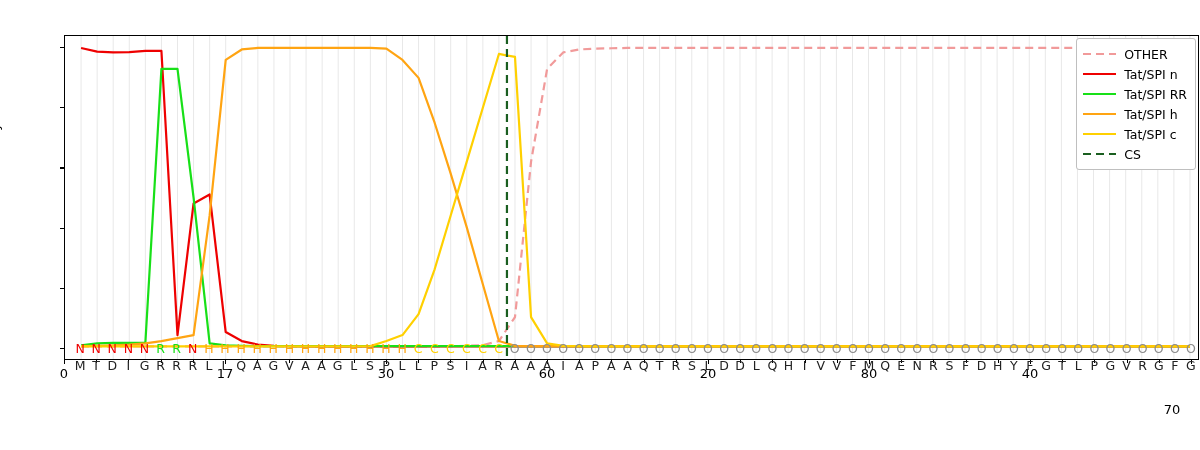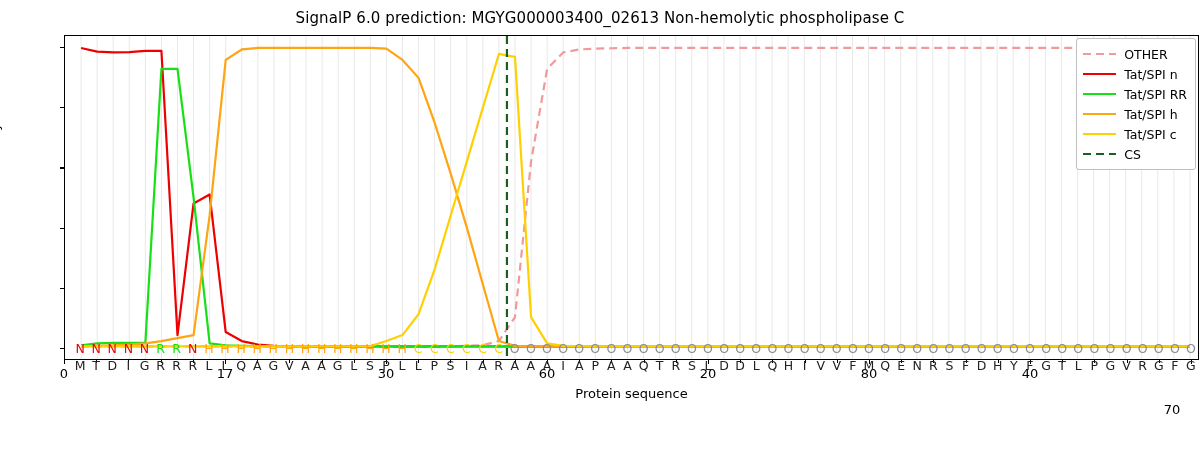--- a/index.html
+++ b/index.html
@@ -64,21 +64,20 @@
   .legline i{
     position:absolute;left:0;top:-1px;width:33px;height:2.3px;display:block;
   }
   .legtext{font-size:12.5px;color:#000;white-space:nowrap;}
 </style>
 </head>
 <body>
 
 <div id="fig">
 
-  <div id="title">SignalP 6.0 prediction: MGYG000003400_02613 Non-hemolytic phospholipase C</div>
 
   <div id="plot">
     <svg id="grid" viewBox="0 0 1135 325" preserveAspectRatio="none">
         <line x1="16.099290780141843" x2="16.099290780141843" y1="0" y2="325" stroke="#e8e8e8" stroke-width="1" vector-effect="non-scaling-stroke"></line>
         <line x1="32.198581560283685" x2="32.198581560283685" y1="0" y2="325" stroke="#e8e8e8" stroke-width="1" vector-effect="non-scaling-stroke"></line>
         <line x1="48.29787234042553" x2="48.29787234042553" y1="0" y2="325" stroke="#e8e8e8" stroke-width="1" vector-effect="non-scaling-stroke"></line>
         <line x1="64.39716312056737" x2="64.39716312056737" y1="0" y2="325" stroke="#e8e8e8" stroke-width="1" vector-effect="non-scaling-stroke"></line>
         <line x1="80.49645390070923" x2="80.49645390070923" y1="0" y2="325" stroke="#e8e8e8" stroke-width="1" vector-effect="non-scaling-stroke"></line>
         <line x1="96.59574468085106" x2="96.59574468085106" y1="0" y2="325" stroke="#e8e8e8" stroke-width="1" vector-effect="non-scaling-stroke"></line>
         <line x1="112.69503546099291" x2="112.69503546099291" y1="0" y2="325" stroke="#e8e8e8" stroke-width="1" vector-effect="non-scaling-stroke"></line>
@@ -160,21 +159,20 @@
       <div class="ytickmark" style="top: 347.963px; left: 60px; position: absolute;"></div>
       <div class="ytickmark" style="top: 287.778px; left: 60px; position: absolute;"></div>
       <div class="ytickmark" style="top: 227.593px; left: 60px; position: absolute;"></div>
       <div class="ytickmark" style="top: 167.407px; left: 60px; position: absolute;"></div>
       <div class="ytickmark" style="top: 107.222px; left: 60px; position: absolute;"></div>
       <div class="ytickmark" style="top: 47.037px; left: 60px; position: absolute;"></div>
     </div>
   <div id="ylabel">Probability</div>
 
   <div id="xaxis">
-    <div id="xlabel">Protein sequence</div>
   <div class="xtickmark" style="left: 0px;"></div>
       <div class="xtick" style="left: 0px;">0</div>
       <div class="xtickmark" style="left: 160.993px;"></div>
       <div class="xtick" style="left: 160.993px;">17</div>
       <div class="xtickmark" style="left: 321.986px;"></div>
       <div class="xtick" style="left: 321.986px;">30</div>
       <div class="xtickmark" style="left: 482.979px;"></div>
       <div class="xtick" style="left: 482.979px;">60</div>
       <div class="xtickmark" style="left: 643.972px;"></div>
       <div class="xtick" style="left: 643.972px;">20</div>

